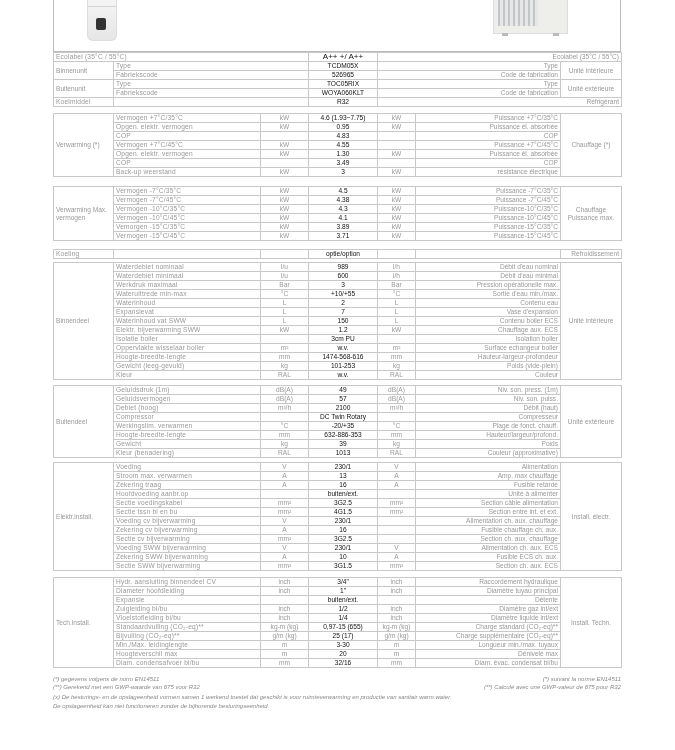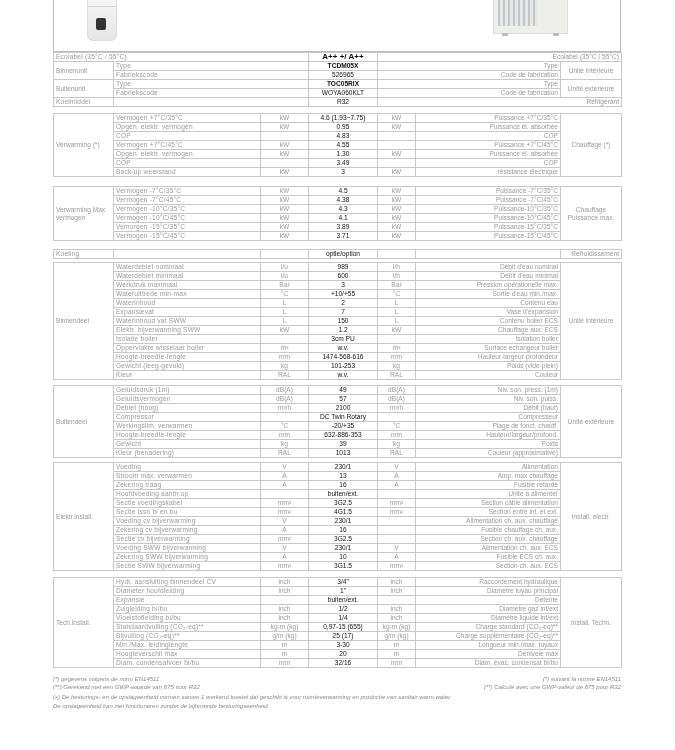--- a/index.html
+++ b/index.html
@@ -13,21 +13,21 @@
   .img-outdoor .foot1,.img-outdoor .foot2{position:absolute;bottom:-3px;width:6px;height:3px;background:#bbb;}
   .img-outdoor .foot1{left:8px}.img-outdoor .foot2{right:8px}
   table.spec{position:absolute;left:53px;width:568px;border-collapse:collapse;table-layout:fixed;font-size:6.6px;line-height:8px;}
   table.spec td{border:1px solid #c8c8c8;padding:0 2px;white-space:nowrap;overflow:hidden;height:8px;}
   .c1{width:60px}.c2{width:147px}.c3{width:48px}.c4{width:69px}.c5{width:38px}.c6{width:145px}.c7{width:61px}
   .grp{vertical-align:middle;text-align:left;}
   .grpfr{vertical-align:middle;text-align:center;}
   .lbl{text-align:left;letter-spacing:.2px;}
   .unit{text-align:center;}
   .val{text-align:center;color:#111;}
-  .val.b{font-weight:bold;margin-left:48px;}
+  .val.b{font-weight:normal;margin-left:48px;}
   .fr{text-align:right;}
   .foot{position:absolute;left:53px;width:568px;font-size:6px;font-style:italic;color:#888;}
   .foot .l{position:absolute;left:0;} .foot .r{position:absolute;right:0;}
 </style>
 </head>
 <body>
 
 <div class="frame"></div>
 <div class="img-indoor">
     <div class="seam"></div>

